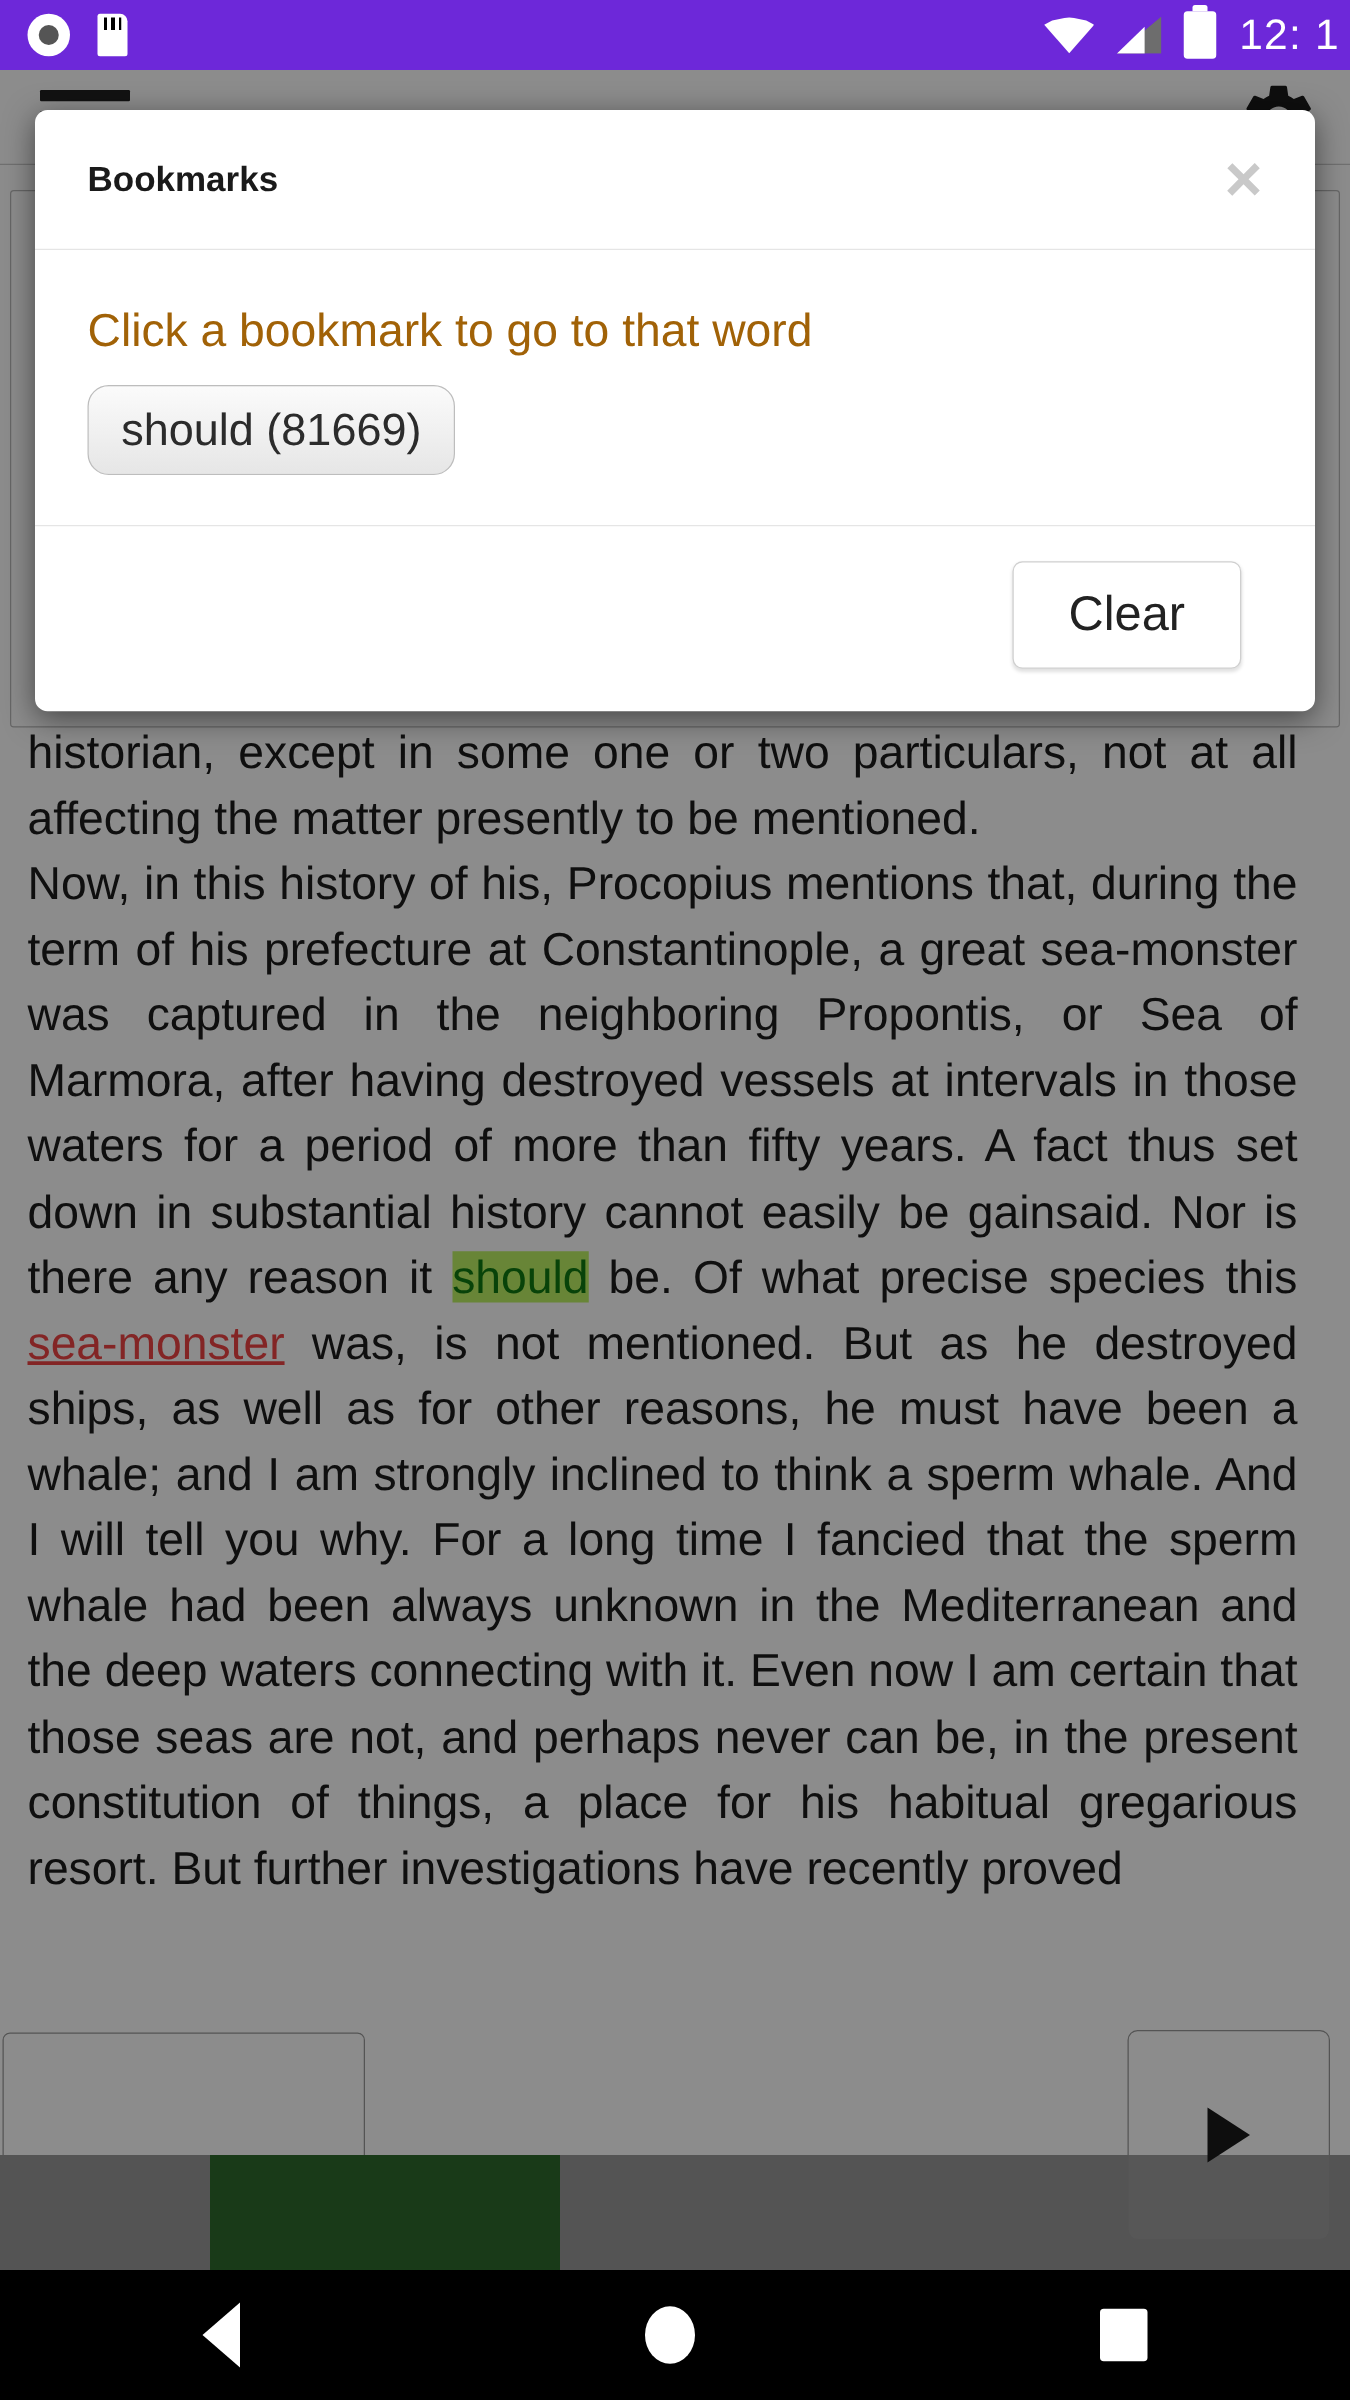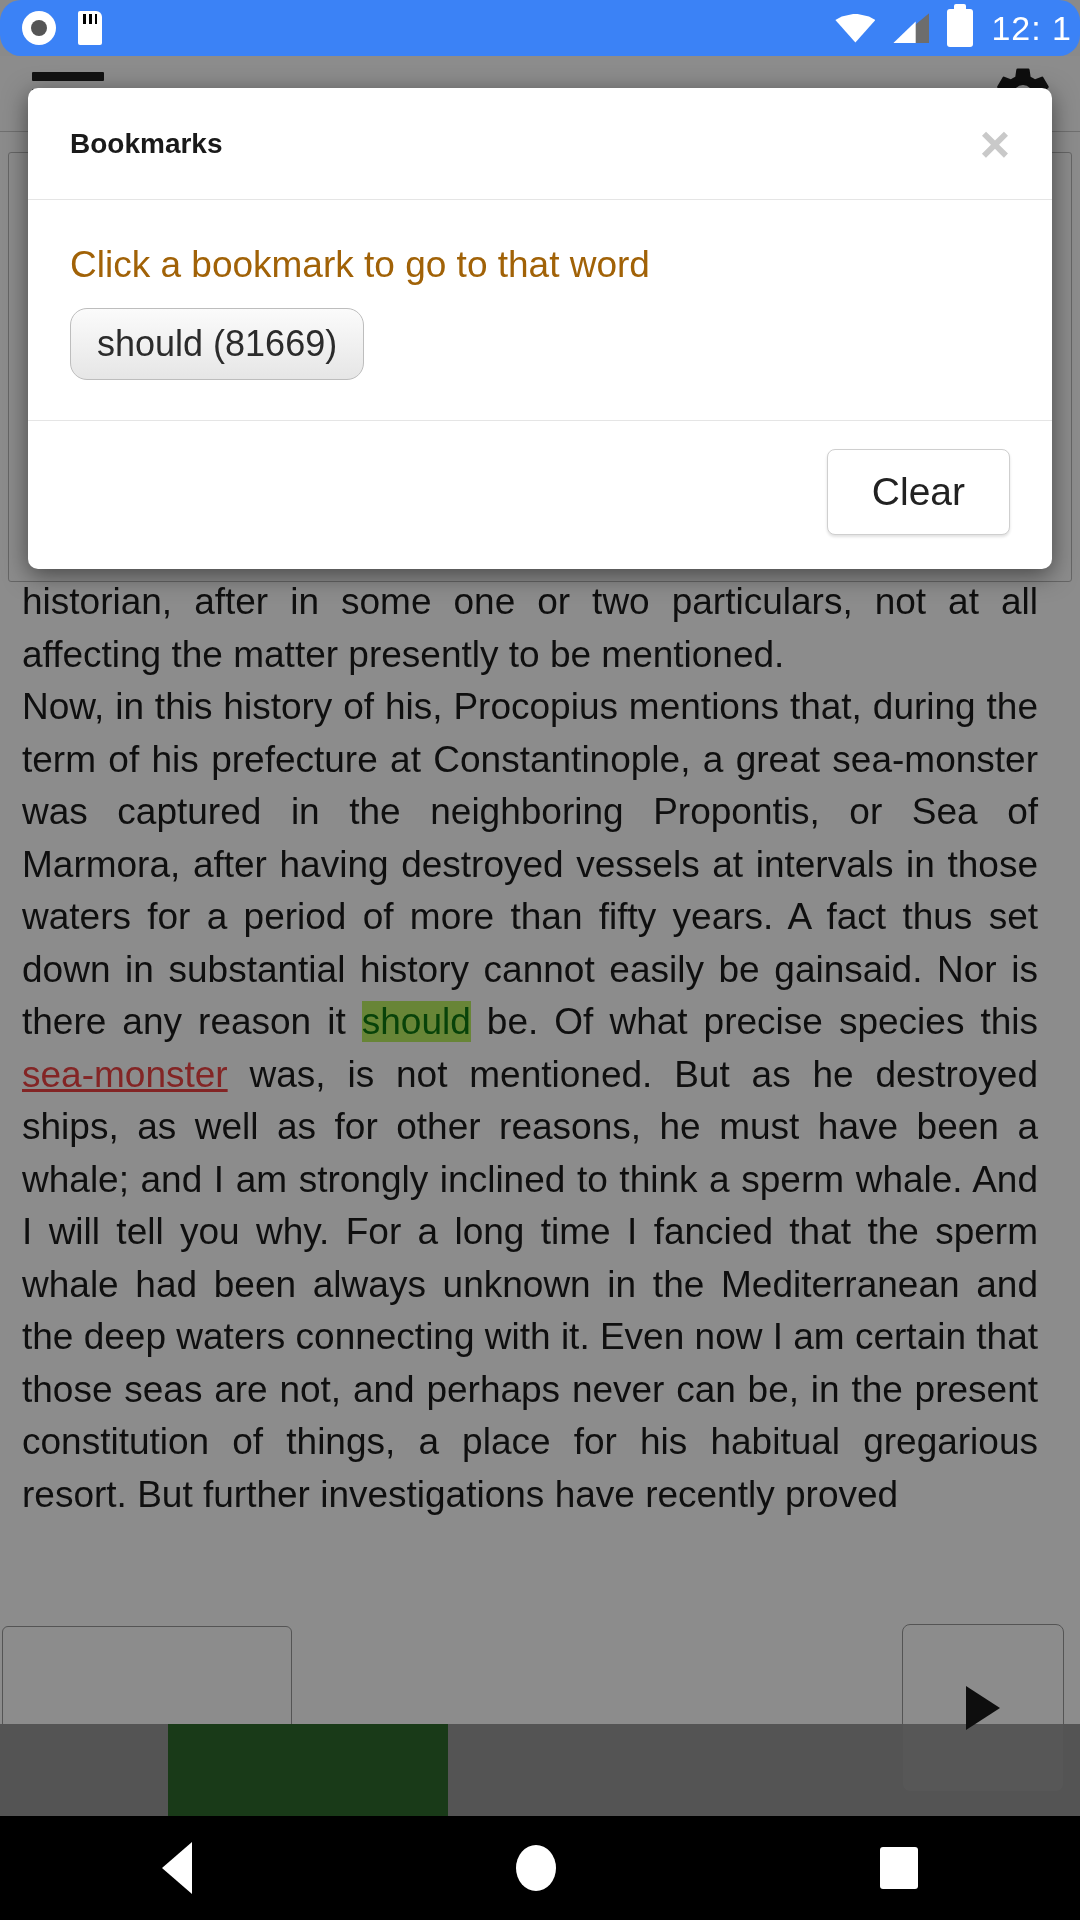--- a/index.html
+++ b/index.html
@@ -5,21 +5,21 @@
   * { margin:0; padding:0; box-sizing:border-box; }
   html,body{
     width:1080px; height:1920px; overflow:hidden;
     background:#8a8a8a;
     font-family:"Liberation Sans", sans-serif;
   }
 
   
   #status-bar{
     position:absolute; left:0; top:0; width:1080px; height:56px;
-    background:#3b82f6; color:#fff; display:flex; align-items:center;border-radius:21px;
+    background:#6d28d9; color:#fff; display:flex; align-items:center;
   }
   .sb-left{ display:flex; align-items:center; gap:22px; padding-left:22px; }
   .sb-right{ margin-left:auto; display:flex; align-items:center; gap:18px; padding-right:8px; }
   .rec-icon{ width:34px; height:34px; border-radius:50%; background:#fff;
              display:flex; align-items:center; justify-content:center; }
   .rec-icon i{ width:16px; height:16px; border-radius:50%; background:#555; display:block; }
   .sd-icon{ width:24px; height:34px; background:#fff; border-radius:2px 6px 2px 2px;
             position:relative; }
   .sd-icon::after{ content:""; position:absolute; left:5px; top:3px; width:14px; height:10px;
             background:repeating-linear-gradient(90deg,#000 0 3px,#fff 3px 6px); }
@@ -92,21 +92,21 @@
                 color:#c9c9c9; font-weight:bold; cursor:pointer; background:none; border:none;
                 font-family:"Liberation Sans", sans-serif; }
   #modal-body{ padding:44px 42px 40px 42px; border-bottom:1px solid #e5e5e5; }
   #modal-hint{ font-size:37px; color:#a16207; margin-bottom:22px; }
   .bookmark-chip{
     display:inline-block; font-size:36px; color:#2b2b2b;
     padding:14px 26px; border:1px solid #bdbdbd; border-radius:17px;
     background:linear-gradient(#fbfbfb,#e6e6e6);
     font-family:"Liberation Sans", sans-serif; cursor:pointer;
   }
-  #modal-footer{ padding:28px 42px 34px 42px; display:flex; justify-content:flex-end; gap:26px; }
+  #modal-footer{ padding:28px 59px 34px 42px; display:flex; justify-content:flex-end; gap:26px; }
   .btn{ font-size:39px; font-family:"Liberation Sans", sans-serif; cursor:pointer;
         border-radius:8px; padding:20px 44px; }
   .btn-default{ background:#fff; border:1px solid #cfcfcf; color:#222;
         box-shadow:0 2px 3px rgba(0,0,0,0.12); }
   .btn-primary{ background:#337ab7; border:1px solid #2e6da4; color:#fff;
         box-shadow:0 2px 3px rgba(0,0,0,0.22); }
 
   
   #nav-bar{ position:absolute; left:0; bottom:0; width:1080px; height:104px; background:#000;
             display:flex; align-items:center; justify-content:space-around; }
@@ -145,21 +145,21 @@
         <span></span>
     </div>
     <svg class="gear" viewBox="0 0 24 24">
       <path fill="currentColor" d="M19.14 12.94a7.07 7.07 0 0 0 .06-.94 7.07 7.07 0 0 0-.06-.94l2.03-1.58a.5.5 0 0 0 .12-.62l-1.92-3.32a.5.5 0 0 0-.6-.22l-2.39.96a7.03 7.03 0 0 0-1.62-.94l-.36-2.54a.5.5 0 0 0-.5-.42h-3.84a.5.5 0 0 0-.5.42l-.36 2.54c-.58.24-1.12.56-1.62.94l-2.39-.96a.5.5 0 0 0-.6.22L2.67 8.86a.5.5 0 0 0 .12.62l2.03 1.58c-.04.31-.06.62-.06.94s.02.63.06.94l-2.03 1.58a.5.5 0 0 0-.12.62l1.92 3.32c.13.22.39.3.6.22l2.39-.96c.5.38 1.04.7 1.62.94l.36 2.54c.04.24.25.42.5.42h3.84c.25 0 .46-.18.5-.42l.36-2.54c.58-.24 1.12-.56 1.62-.94l2.39.96c.22.08.47 0 .6-.22l1.92-3.32a.5.5 0 0 0-.12-.62l-2.03-1.58zM12 15.6A3.6 3.6 0 1 1 12 8.4a3.6 3.6 0 0 1 0 7.2z"></path>
     </svg>
   </div>
 
   <div id="reader-panel"></div>
 
   <div id="book-text">
-    <span>historian, after in some one or two particulars, not at all affecting the matter presently to be mentioned.</span><br>
+    <span>historian, except in some one or two particulars, not at all affecting the matter presently to be mentioned.</span><br>
     <span>Now, in this history of his, Procopius mentions that, during the term of his prefecture at Constantinople, a great sea-monster was captured in the neighboring Propontis, or Sea of Marmora, after having destroyed vessels at intervals in those waters for a period of more than fifty years. A fact thus set down in substantial history cannot easily be gainsaid. Nor is there any reason it </span><span class="hl bookmark-word">should</span><span> be. Of what precise species this </span><span class="wordlink">sea-monster</span><span> was, is not mentioned. But as he destroyed ships, as well as for other reasons, he must have been a whale; and I am strongly inclined to think a sperm whale. And I will tell you why. For a long time I fancied that the sperm whale had been always unknown in the Mediterranean and the deep waters connecting with it. Even now I am certain that those seas are not, and perhaps never can be, in the present constitution of things, a place for his habitual gregarious resort. But further investigations have recently proved</span>
   </div>
 
   <div id="player-wrap">
     <div id="player-card">
       <div class="book-glyph"></div>
     </div>
     <div id="progress-track">
       <div id="progress-fill"></div>
     </div>

